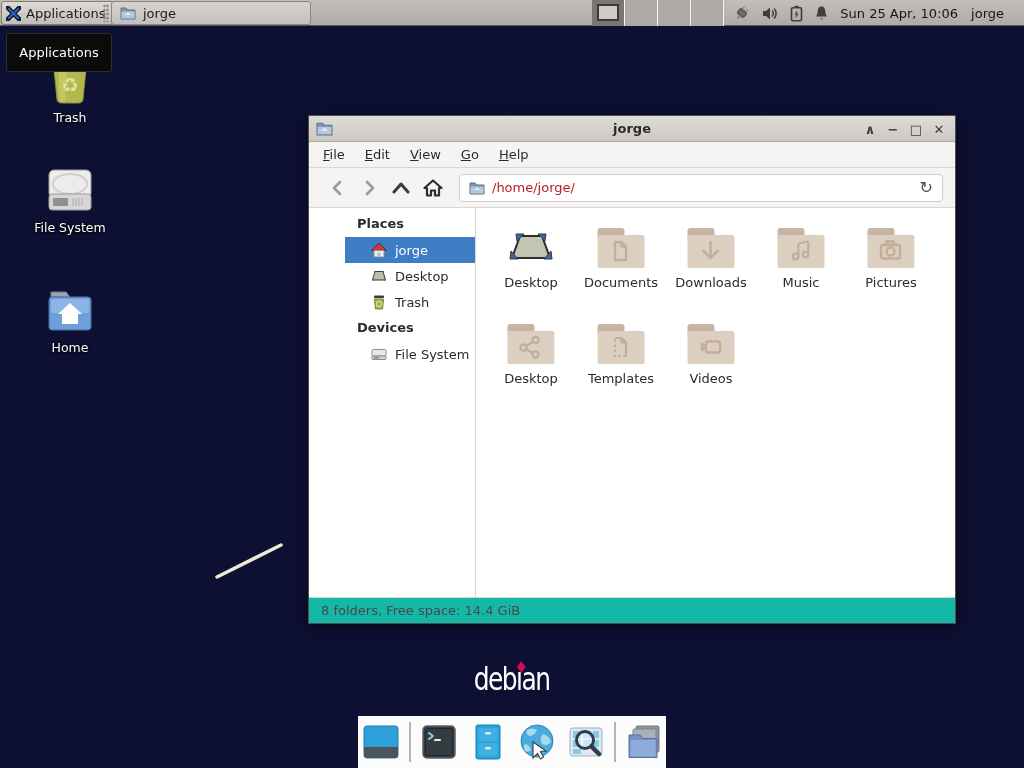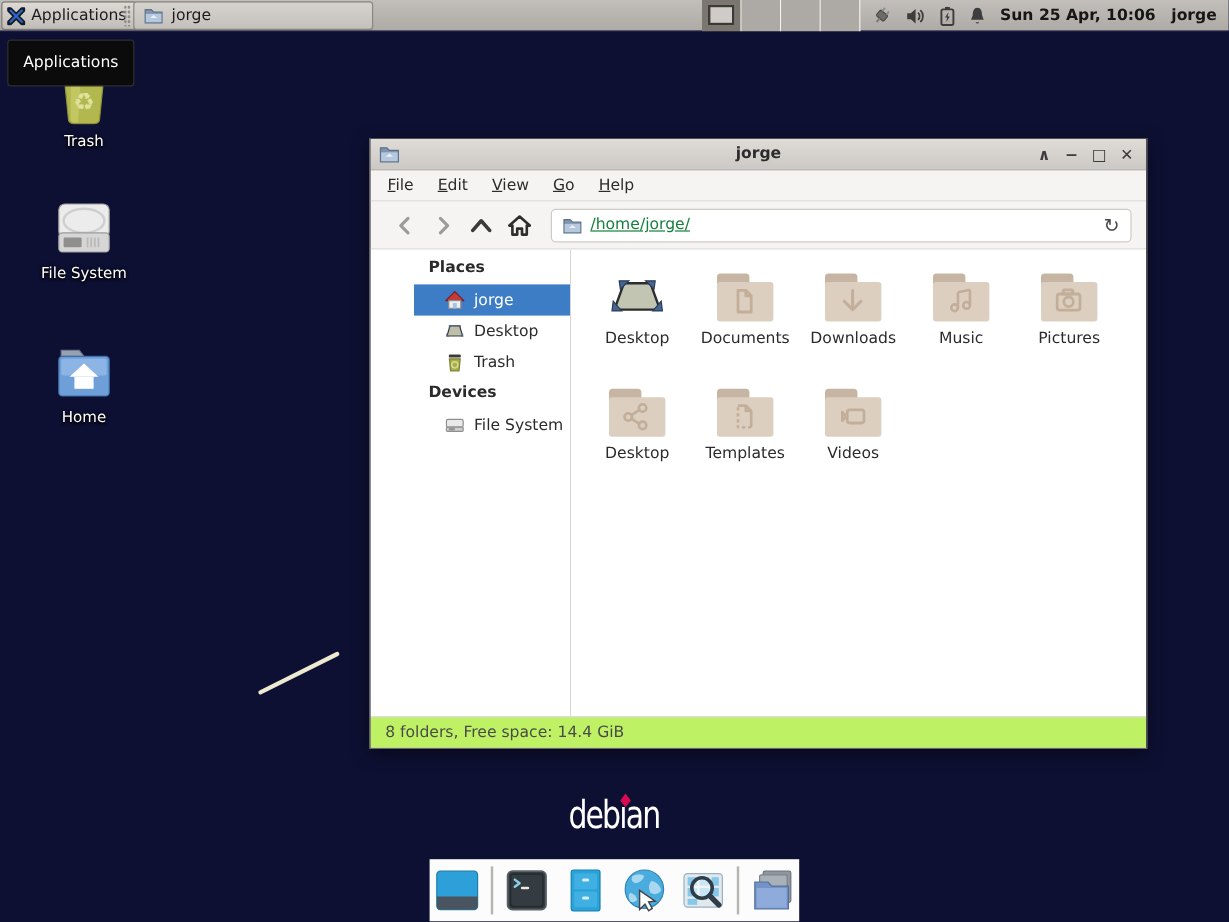--- a/index.html
+++ b/index.html
@@ -31,21 +31,21 @@
     background-size:3px 4px;
   }
   .task-btn {
     position:absolute; left:111px; top:1px; width:200px; height:24px;
     display:flex; align-items:center; gap:7px; padding:0 8px;
     background:linear-gradient(#d6d3cf,#c4c1bc);
     border:1px solid #8a867f; border-radius:3px; color:#1b1b1b;
   }
   .panel-right {
     position:absolute; right:0; top:0; height:26px;
-    display:flex; align-items:center; padding-right:10px;font-weight:bold;
+    display:flex; align-items:center; padding-right:20px;
   }
   .pager { display:flex; height:26px; margin-right:9px; }
   .pager-cell { width:33px; height:26px; background:#adaaa6; border-right:1px solid #f4f3f1; }
   .pager-cell.active { background:#7b7770; position:relative; }
   .pager-win {
     position:absolute; left:5px; top:4px; width:22px; height:17px;
     background:#cfcbc6; border:2px solid #3b3a36;
   }
   .tray { display:flex; align-items:center; gap:11px; margin-right:11px; }
   .tray svg { display:block; }
@@ -107,21 +107,21 @@
   .toolbar {
     height:40px; flex:0 0 40px; background:#f5f4f2; border-bottom:1px solid #d9d7d4;
     display:flex; align-items:center; padding:0 12px;
   }
   .navbtn { width:32px; height:30px; display:flex; align-items:center; justify-content:center; }
   .pathfield {
     flex:1; height:28px; margin-left:10px; background:#fff;
     border:1px solid #cfccc8; border-radius:4px;
     display:flex; align-items:center; padding:0 9px; gap:7px;
   }
-  .pathfield .ptext { color:#15803d;text-decoration:underline; }
+  .pathfield .ptext { color:#b91c1c; }
   .pathfield .reload { margin-left:auto; font-size:16px; color:#4a4a4a; line-height:1; }
   .content { flex:1; display:flex; min-height:0; }
   .sidebar {
     width:167px; flex:0 0 167px; background:#fff; border-right:1px solid #d9d7d4;
     padding-top:3px;
     padding-left:36px;
   }
   .side-header { font-weight:bold; color:#2b2b2b; padding:5px 0 5px 12px; height:26px; }
   .side-row {
     height:26px; display:flex; align-items:center; gap:8px; padding-left:26px; color:#2b2b2b;
@@ -130,21 +130,21 @@
   .main {
     flex:1; display:flex; flex-wrap:wrap; align-content:flex-start;
     padding:16px 0 0 10px; background:#fff; overflow:hidden;
   }
   .fcell {
     width:90px; height:96px; display:flex; flex-direction:column; align-items:center;
   }
   .fcell .ficon { height:48px; display:flex; align-items:center; }
   .fcell .flabel { margin-top:3px; color:#2b2b2b; white-space:nowrap; }
   .statusbar {
-    height:26px; flex:0 0 26px; background:#bef264; border-top:1px solid #d9d7d4;
+    height:26px; flex:0 0 26px; background:#14b8a6; border-top:1px solid #d9d7d4;
     display:flex; align-items:center; padding-left:12px; color:#4a4a4a;
   }
 
   
   #debian-logo {
     position:absolute; left:0; top:660px; width:1024px; text-align:center;
     color:#fff; font-size:32px; letter-spacing:-2px; z-index:3;
   }
   #debian-logo .inner {
     display:inline-flex; transform:scaleX(0.78); transform-origin:center;

